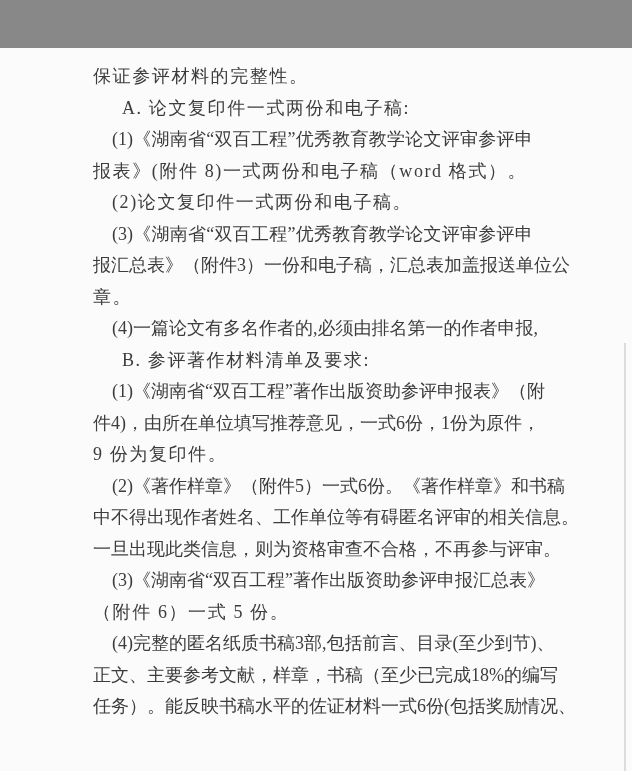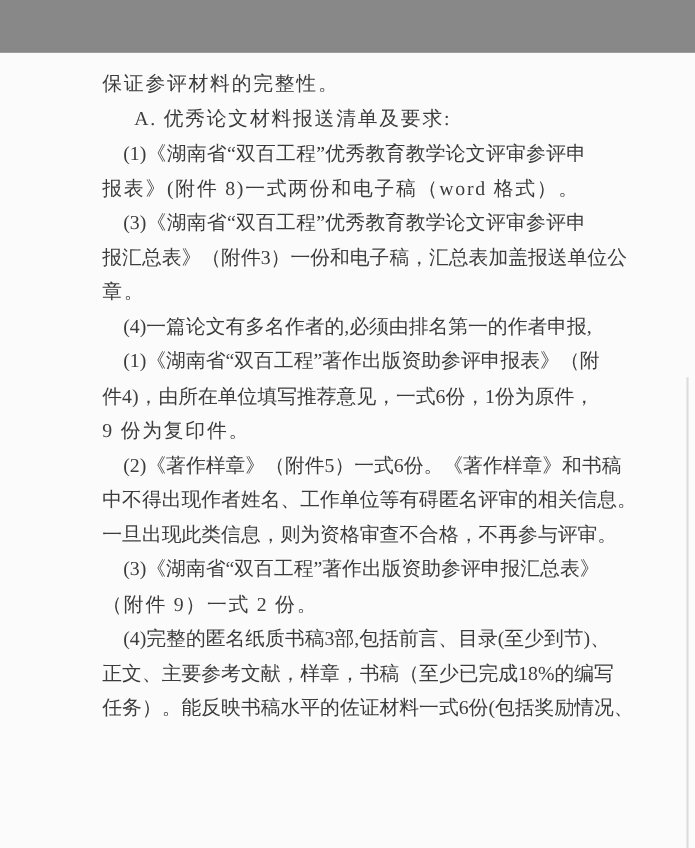--- a/index.html
+++ b/index.html
@@ -53,21 +53,21 @@
     height: 476px;
     background: #dcdcdc;
   }
 </style>
 </head>
 <body>
 
 <div class="page">
   <div class="text-block" id="text-block">
       <div class="line">保证参评材料的完整性。</div>
-      <div class="line indent-ab">A. 优秀论文材料报送清单及要求:</div>
+      <div class="line indent-ab">A. 论文复印件一式两份和电子稿:</div>
       <div class="line indent-num justify">
         <span>(1)</span>
         <span>《</span>
         <span>湖</span>
         <span>南</span>
         <span>省</span>
         <span>“</span>
         <span>双</span>
         <span>百</span>
         <span>工</span>
@@ -81,20 +81,21 @@
         <span>学</span>
         <span>论</span>
         <span>文</span>
         <span>评</span>
         <span>审</span>
         <span>参</span>
         <span>评</span>
         <span>申</span>
       </div>
       <div class="line">报表》(附件 8)一式两份和电子稿（word 格式）。</div>
+      <div class="line indent-num">(2)论文复印件一式两份和电子稿。</div>
       <div class="line indent-num justify">
         <span>(3)</span>
         <span>《</span>
         <span>湖</span>
         <span>南</span>
         <span>省</span>
         <span>“</span>
         <span>双</span>
         <span>百</span>
         <span>工</span>
@@ -164,20 +165,21 @@
         <span>名</span>
         <span>第</span>
         <span>一</span>
         <span>的</span>
         <span>作</span>
         <span>者</span>
         <span>申</span>
         <span>报</span>
         <span>,</span>
       </div>
+      <div class="line indent-ab">B. 参评著作材料清单及要求:</div>
       <div class="line indent-num justify">
         <span>(1)</span>
         <span>《</span>
         <span>湖</span>
         <span>南</span>
         <span>省</span>
         <span>“</span>
         <span>双</span>
         <span>百</span>
         <span>工</span>
@@ -333,21 +335,21 @@
         <span>助</span>
         <span>参</span>
         <span>评</span>
         <span>申</span>
         <span>报</span>
         <span>汇</span>
         <span>总</span>
         <span>表</span>
         <span>》</span>
       </div>
-      <div class="line">（附件 9）一式 2 份。</div>
+      <div class="line">（附件 6）一式 5 份。</div>
       <div class="line indent-num justify">
         <span>(4)</span>
         <span>完</span>
         <span>整</span>
         <span>的</span>
         <span>匿</span>
         <span>名</span>
         <span>纸</span>
         <span>质</span>
         <span>书</span>

